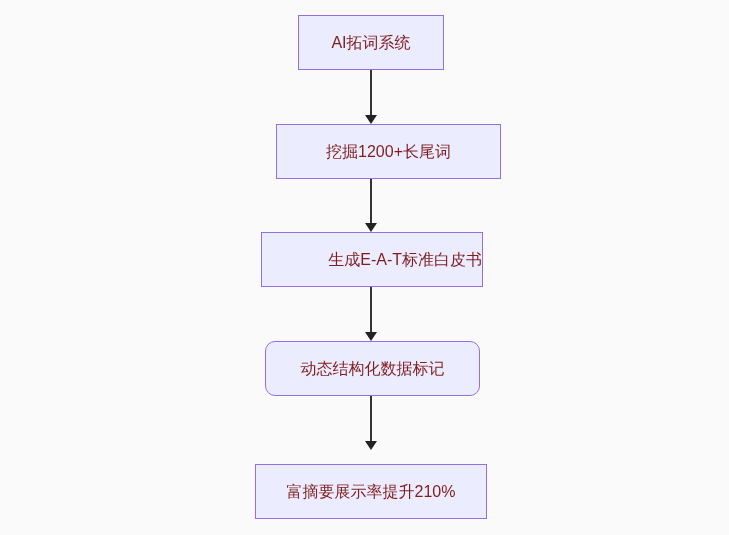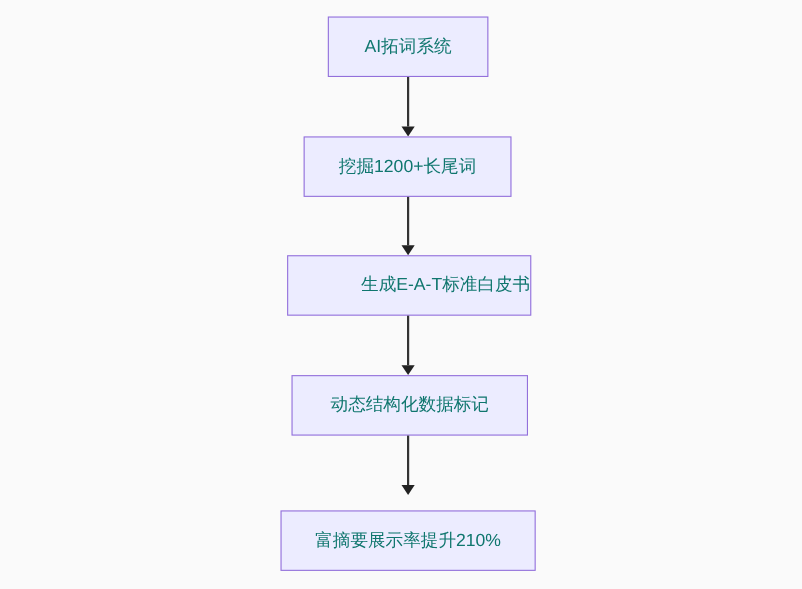--- a/index.html
+++ b/index.html
@@ -22,30 +22,30 @@
     position: absolute;
     height: 55px;
     box-sizing: border-box;
     background: #ECECFF;
     border: 1px solid #9370DB;
     display: flex;
     align-items: center;
     justify-content: center;
   }
   .node-label {
-    color: #0f766e;
+    color: #7f1d1d;
     font-size: 16px;
     line-height: 1;
     white-space: nowrap;
     text-align: center;
   }
   .n1 { left: 298px; top: 15px;  width: 146px; }
-  .n2 { left: 276px; top: 124px; width: 189px; }
+  .n2 { left: 276px; top: 124px; width: 225px; }
   .n3 { left: 261px; top: 232px; width: 222px; justify-content: flex-end; }
-  .n4 { left: 265px; top: 341px; width: 215px; }
+  .n4 { left: 265px; top: 341px; width: 215px; border-radius: 10px; }
   .n5 { left: 255px; top: 464px; width: 232px; }
 
   .edge {
     position: absolute;
     left: 365px;
     width: 12px;
     display: flex;
     flex-direction: column;
     align-items: center;
   }

